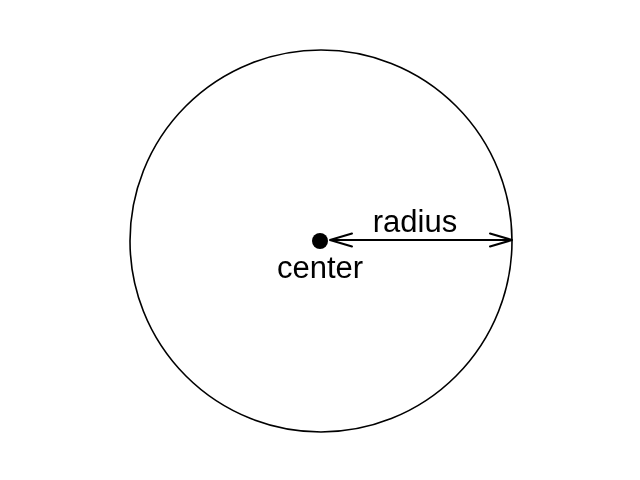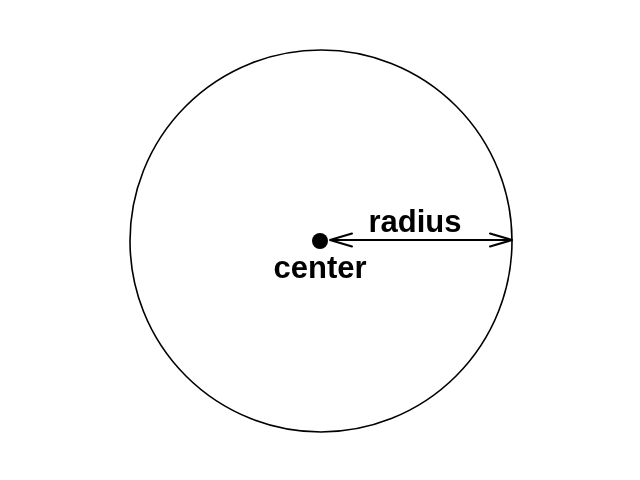--- a/index.html
+++ b/index.html
@@ -6,21 +6,20 @@
     margin: 0;
     padding: 0;
     background: #ffffff;
   }
   .canvas {
     position: relative;
     width: 640px;
     height: 480px;
     background: #ffffff;
     overflow: hidden;
-    font-weight: bold;
   }
   svg { display: block; }
   .circle-outline {
     fill: none;
     stroke: #000000;
     stroke-width: 1.6;
   }
   .center-dot {
     fill: #000000;
     stroke: none;

